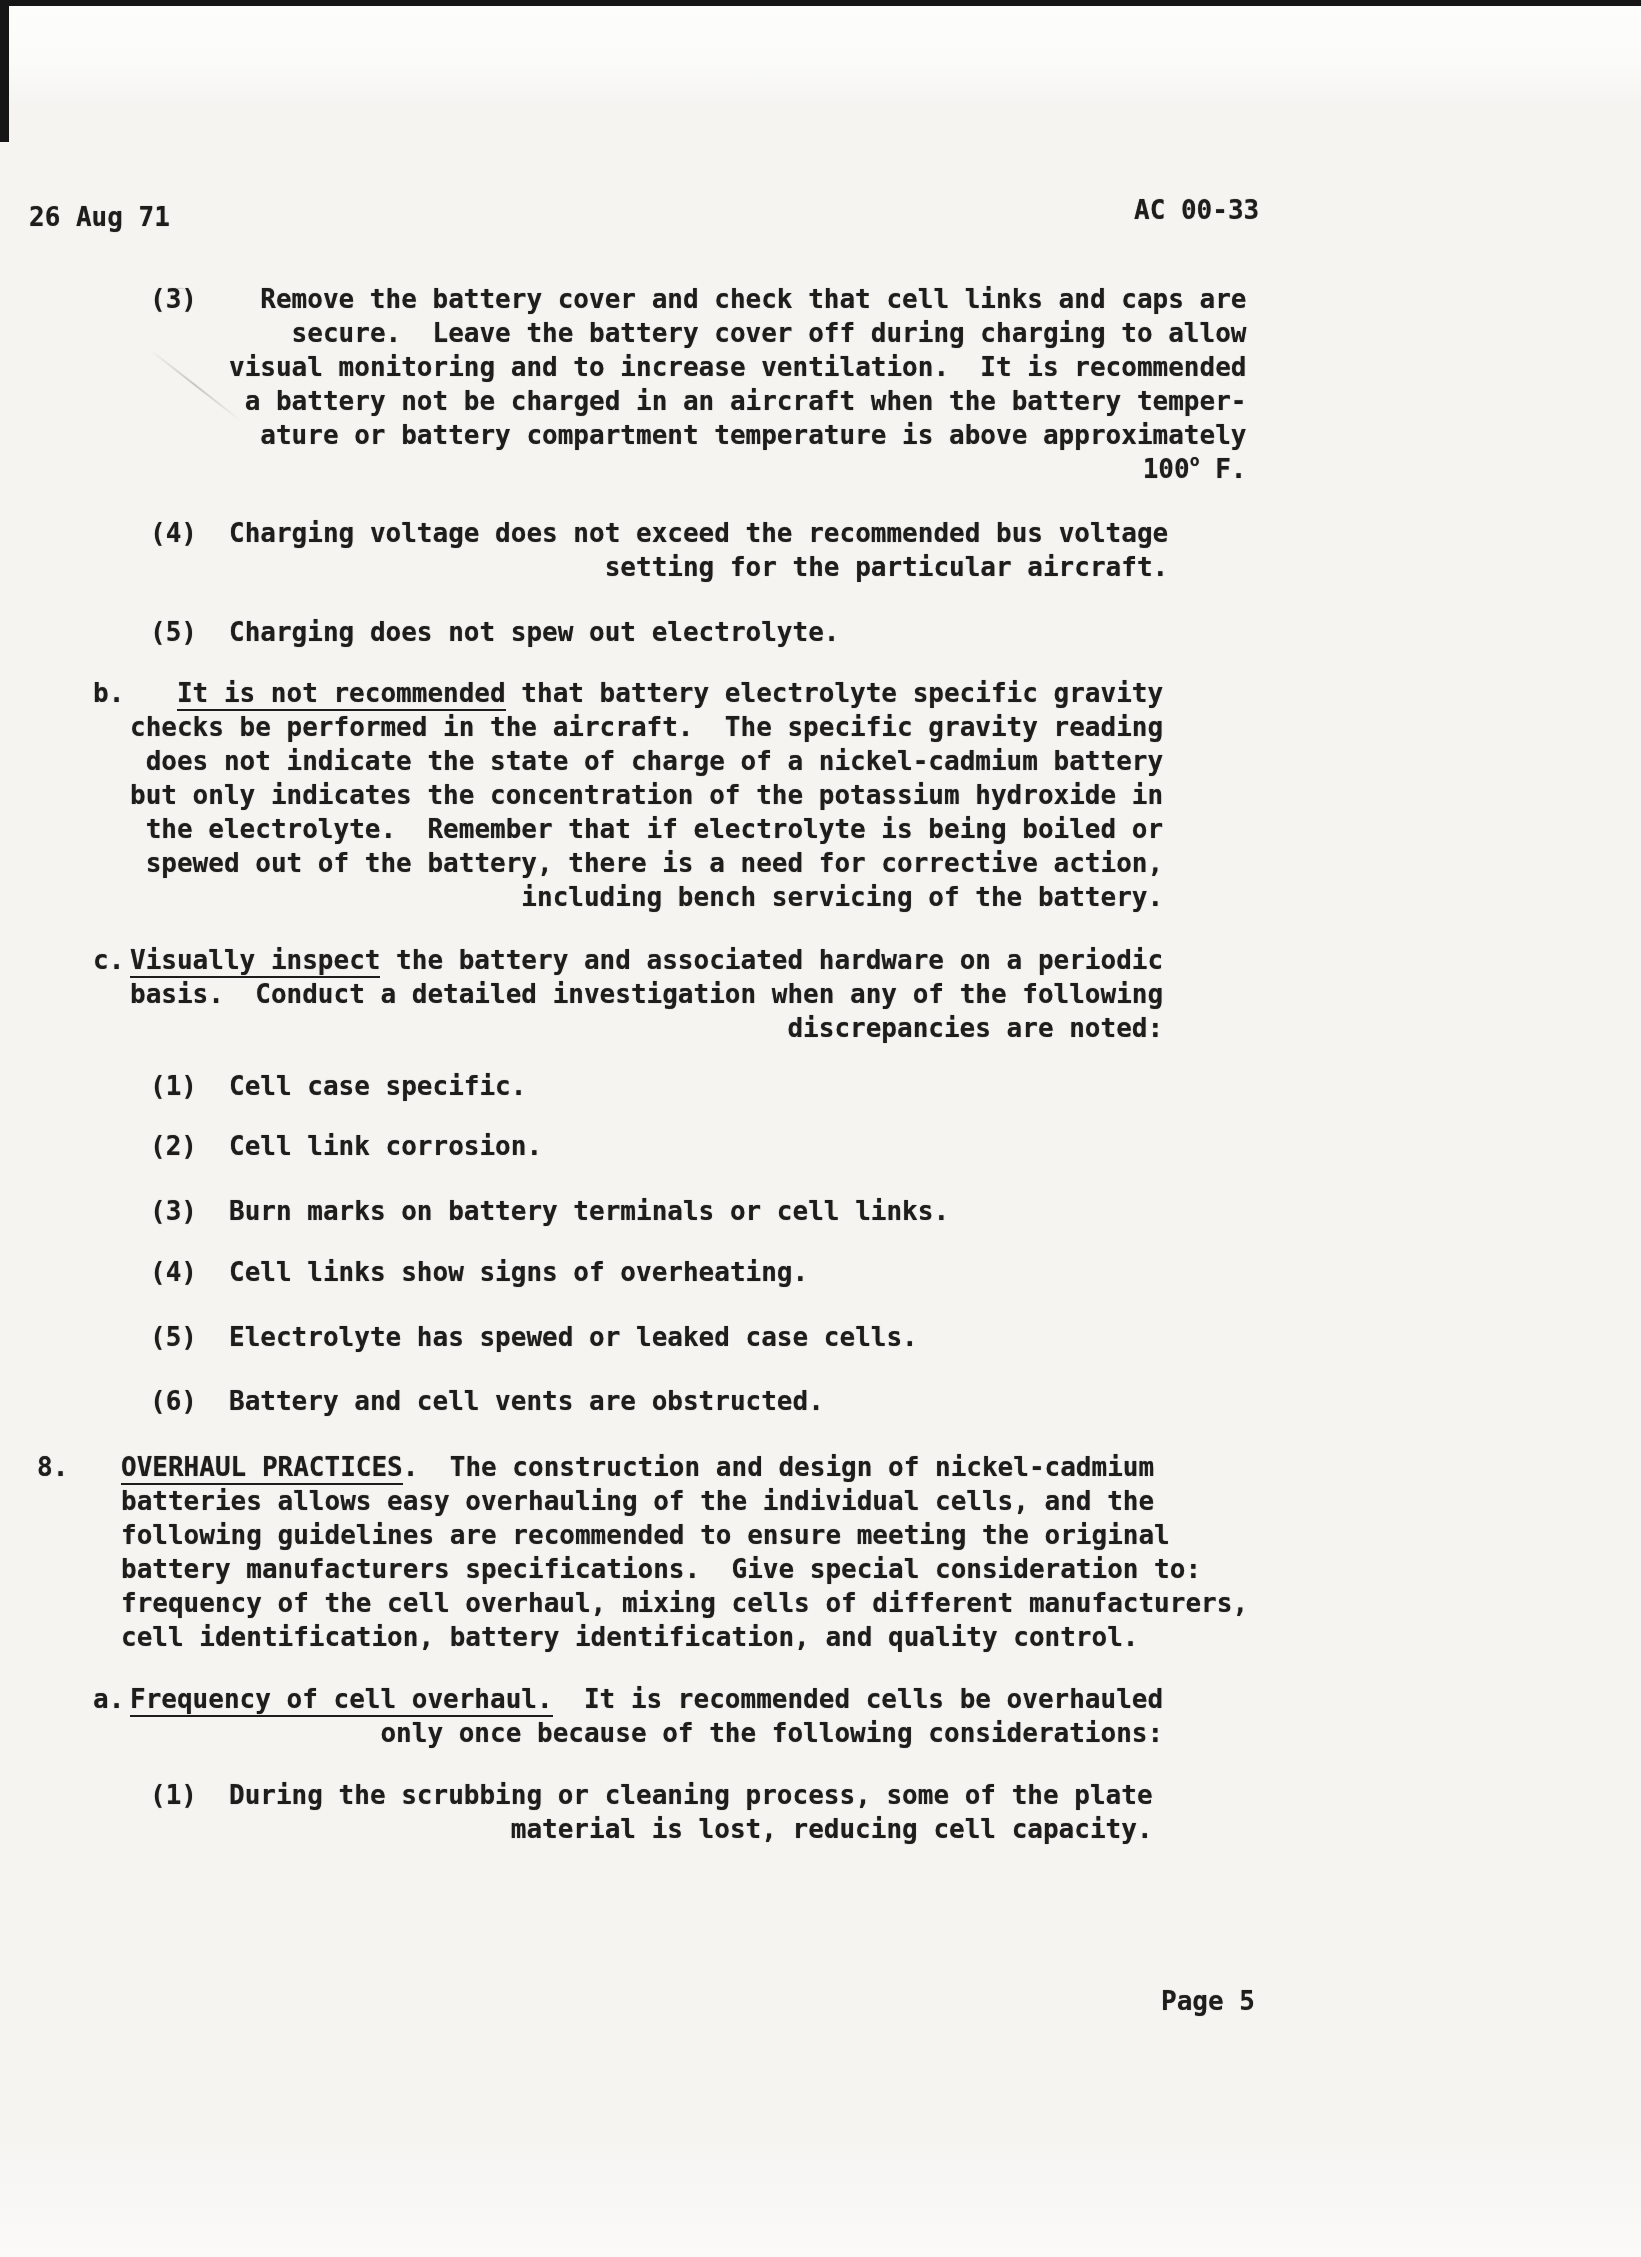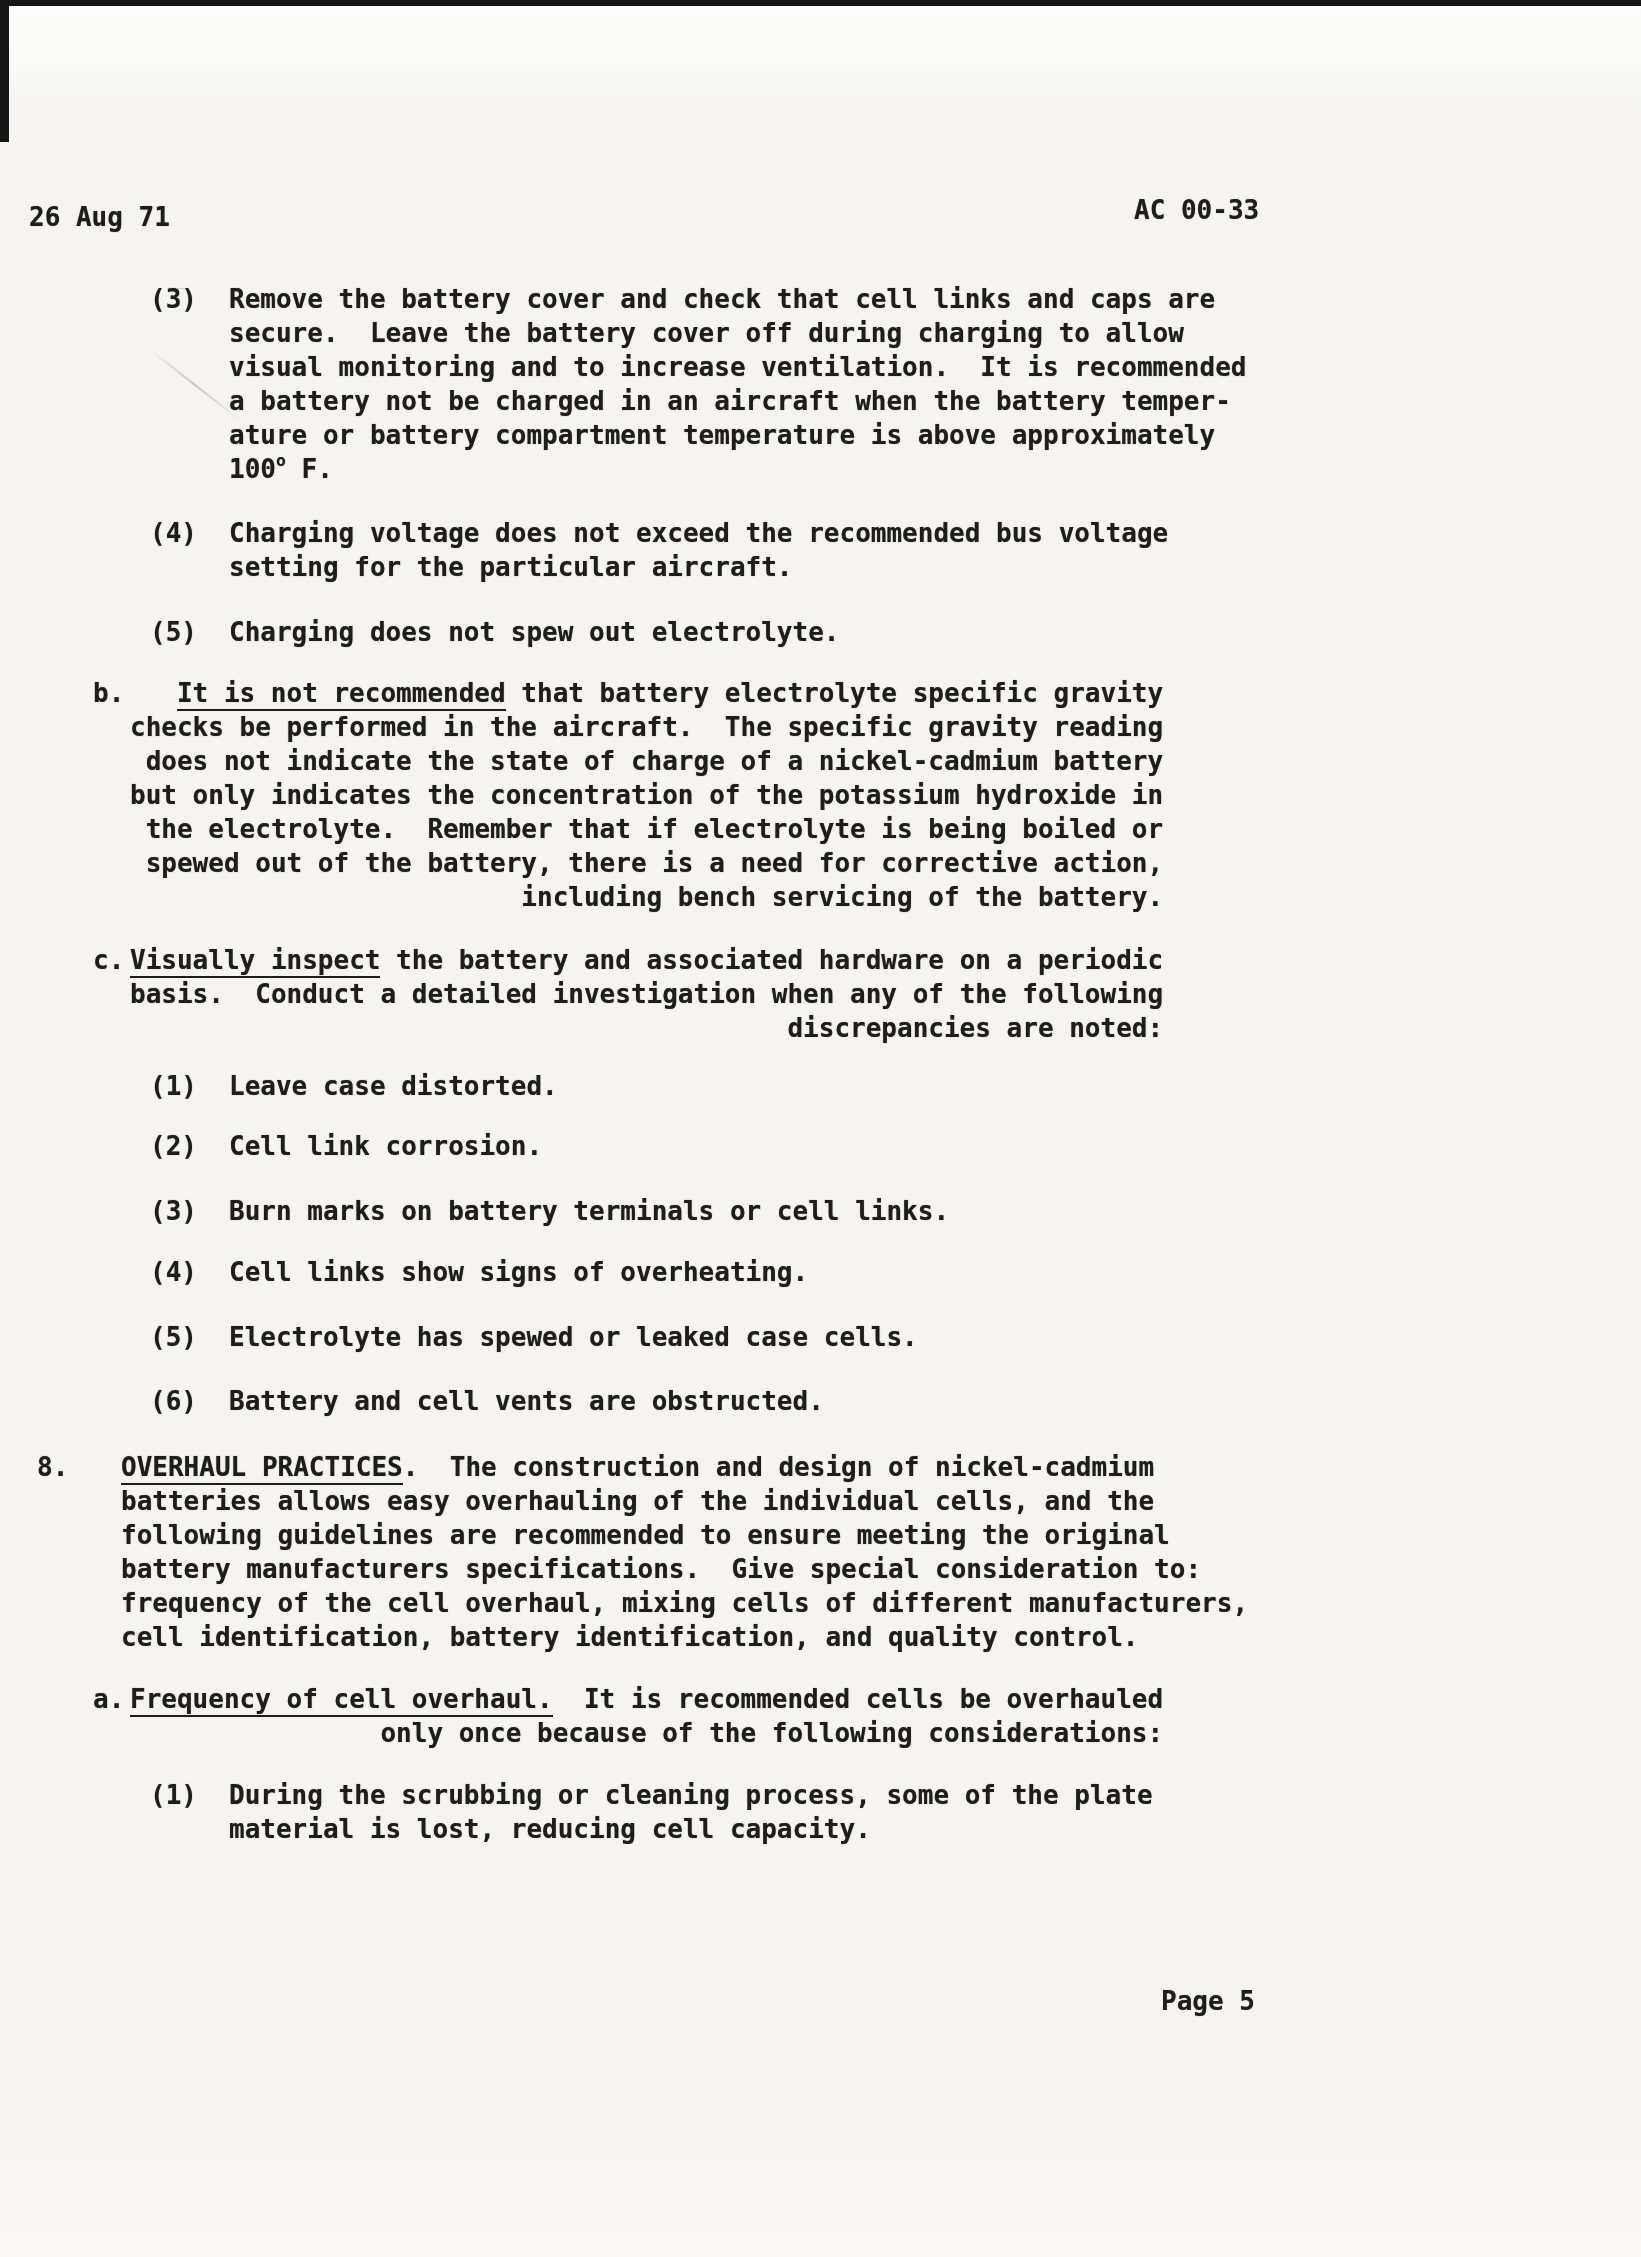--- a/index.html
+++ b/index.html
@@ -40,21 +40,21 @@
   }
   .hdr,.footer{position:absolute;}
   .hdr-left{left:29px;top:200px;}
   .hdr-right{left:1134px;top:193px;}
   .footer{left:1161px;top:1984px;}
   .block{position:absolute;left:0;width:100%;}
   .block .label{position:absolute;top:0;}
   .block .body{position:absolute;top:0;}
   .level-1 .label{left:37px;}  .level-1 .body{left:73px;margin-left:48px;}
   .level-2 .label{left:93px;}  .level-2 .body{left:130px;text-align:right;}
-  .level-3 .label{left:150px;} .level-3 .body{left:229px;}
+  .level-3 .label{left:150px;} .level-3 .body{left:229px;text-align:right;}
   .u{border-bottom:2.9px solid #1e1d1b;padding-bottom:1px;}
   .sup{font-size:16.4px;position:relative;top:-11.6px;}
 </style>
 </head>
 <body>
 
 <div class="page">
   <div class="top-band"></div>
   <div class="bottom-band"></div>
   <div class="scan-bar-top"></div>
@@ -95,21 +95,21 @@
 including bench servicing of the battery.</span></div>
       </div>
       <div class="block level-2" style="top: 943px;">
         <span class="txt label">c.</span>
         <div class="txt body"><span class="u">Visually inspect</span><span> the battery and associated hardware on a periodic
 basis.  Conduct a detailed investigation when any of the following
 discrepancies are noted:</span></div>
       </div>
       <div class="block level-3" style="top: 1069px;">
         <span class="txt label">(1)</span>
-        <div class="txt body"><span>Leave case distorted.</span></div>
+        <div class="txt body"><span>Cell case specific.</span></div>
       </div>
       <div class="block level-3" style="top: 1129px;">
         <span class="txt label">(2)</span>
         <div class="txt body"><span>Cell link corrosion.</span></div>
       </div>
       <div class="block level-3" style="top: 1194px;">
         <span class="txt label">(3)</span>
         <div class="txt body"><span>Burn marks on battery terminals or cell links.</span></div>
       </div>
       <div class="block level-3" style="top: 1255px;">

